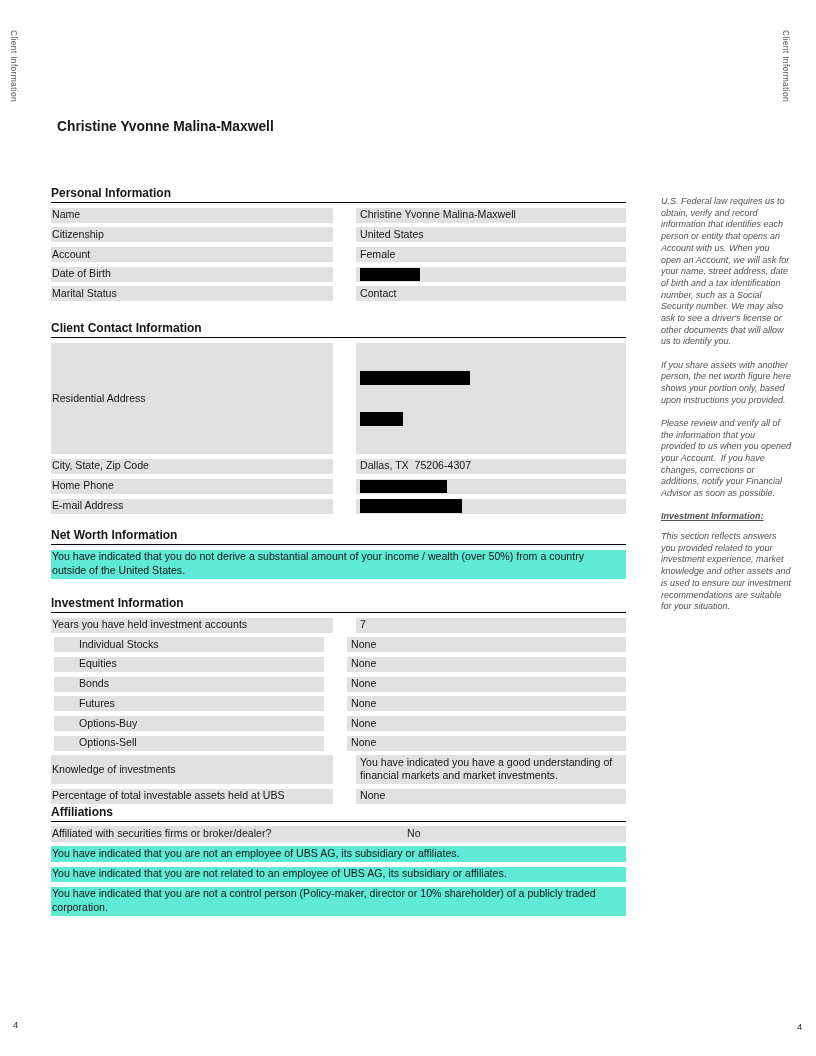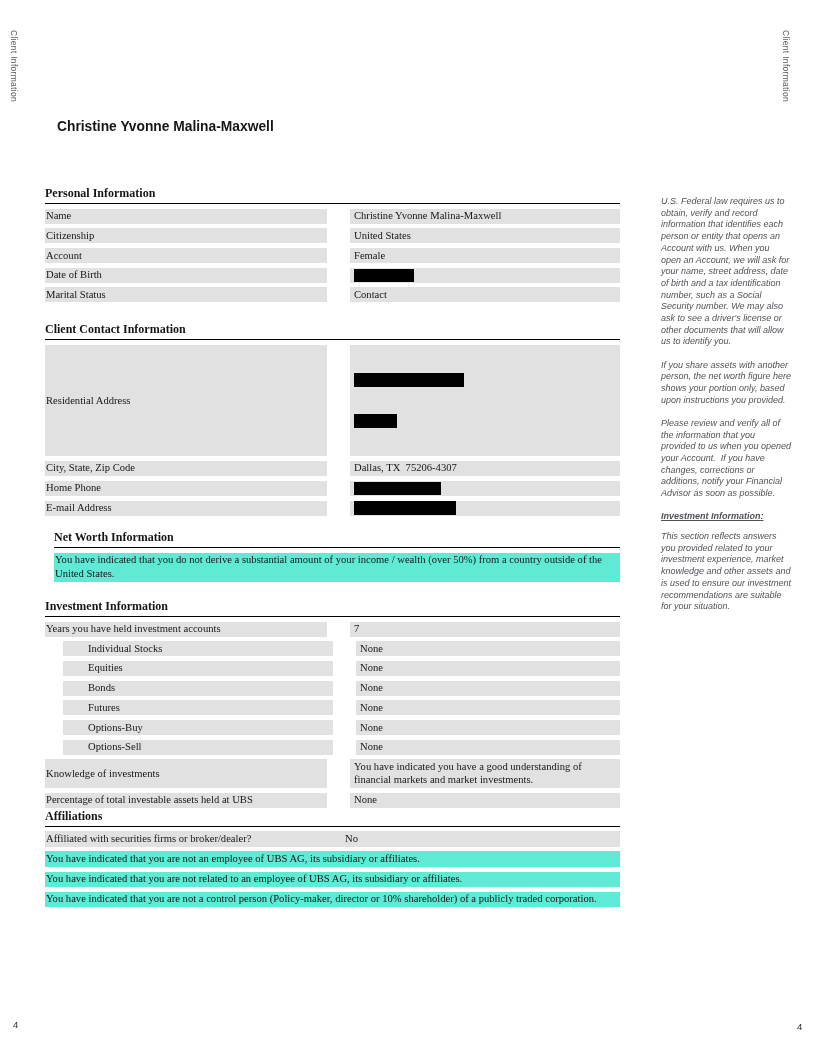--- a/index.html
+++ b/index.html
@@ -8,36 +8,36 @@
     position:relative; width:816px; height:1056px; background:#fff;
     font-family:"Liberation Sans", sans-serif; color:#161616; overflow:hidden;
   }
   .vside {
     position:absolute; top:30px; writing-mode:vertical-rl;
     font-size:8.5px; color:#5a5b5e; letter-spacing:0.3px;
   }
   .vside.left  { left:9px; }
   .vside.right { left:781px; }
   .doc-title { position:absolute; left:57px; top:119px; font-size:13.8px; font-weight:700; }
-  .main { position:absolute; left:45px; top:186px; width:575px;font-family:Liberation Serif, serif; }
+  .main { position:absolute; left:51px; top:186px; width:575px; }
   .sec-heading { font-size:12px; font-weight:700; padding-bottom:2px; border-bottom:1.8px solid #000; }
   .section { margin-top:17px; }
   .section.first { margin-top:0; }
   .section.mt20 { margin-top:20px; }
-  .section.mt15 { margin-top:14px;margin-left:9px; }
+  .section.mt15 { margin-top:14px; }
   .section.mt10 { margin-top:1px; }
   .row { display:flex; margin-top:4.7px; font-size:10.6px; line-height:13.5px; }
   .lbl { width:282px; background:#e1e1e1; padding:0.5px 2px 1px 1px; }
   .gapcol { width:23px; }
   .val { flex:1; background:#e1e1e1; padding:0.5px 2px 1px 4px; white-space:pre-wrap; }
-  .row.indent .lbl { margin-left:18px; width:270px; padding-left:25px; }
+  .row.indent .lbl { margin-left:3px; width:270px; padding-left:25px; }
   .row.center .lbl { display:flex; align-items:center; }
   .fullrow { background:#5eead4; margin-top:4.7px; font-size:10.6px; line-height:13.5px; padding:0.5px 6px 1.5px 1px; white-space:pre-wrap; }
   .qrow { display:flex; background:#e1e1e1; margin-top:4.7px; font-size:10.6px; line-height:13.5px; }
-  .qrow .qlbl { width:300px; padding:0.5px 0 1.5px 1px; }
+  .qrow .qlbl { width:356px; padding:0.5px 0 1.5px 1px; }
   .qrow .qval { flex:1; padding:0.5px 0 1.5px 0; }
   .redact { background:#000; }
   .redact.dob   { width:60px;  height:13px; margin-top:0.5px; }
   .redact.res1  { width:110px; height:14px; }
   .redact.res2  { width:43px;  height:14px; }
   .redact.phone { width:87px;  height:13.5px; margin-top:0.5px; }
   .redact.mail  { width:102px; height:14px; }
   .row.resid .val { padding-top:1px; padding-bottom:1px; }
   .sidebar {
     position:absolute; left:661px; top:196px; width:131px;

